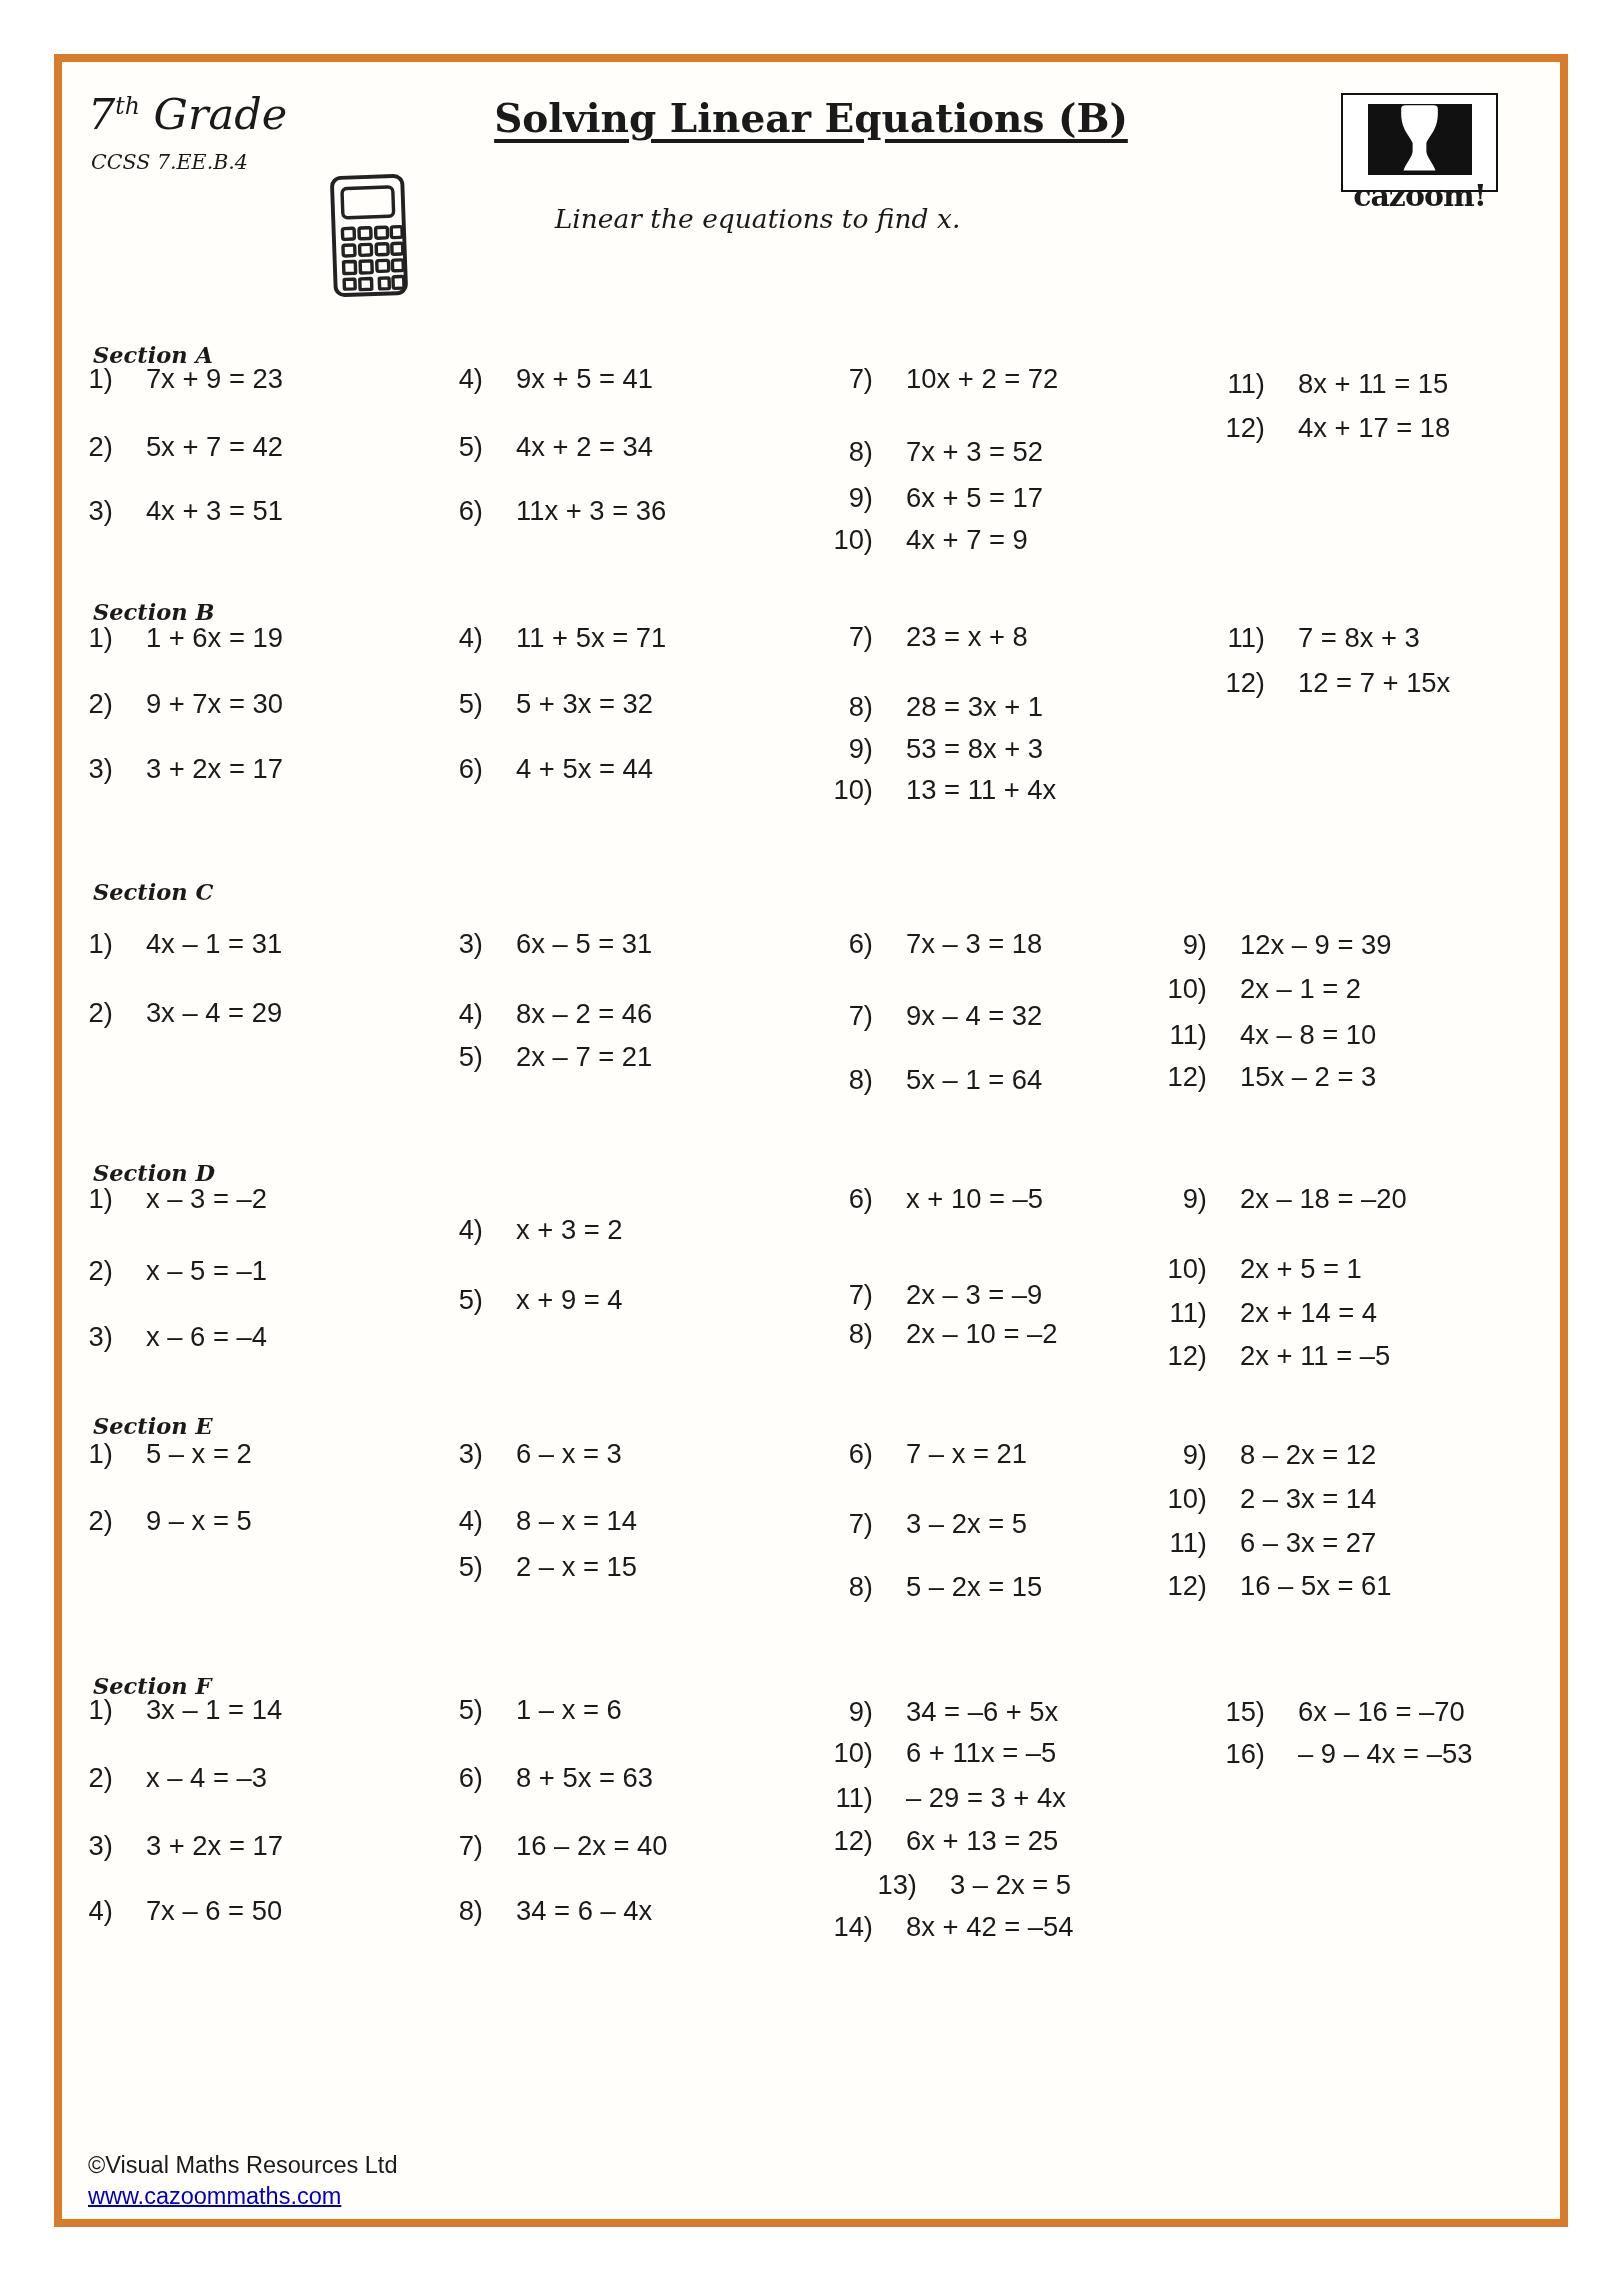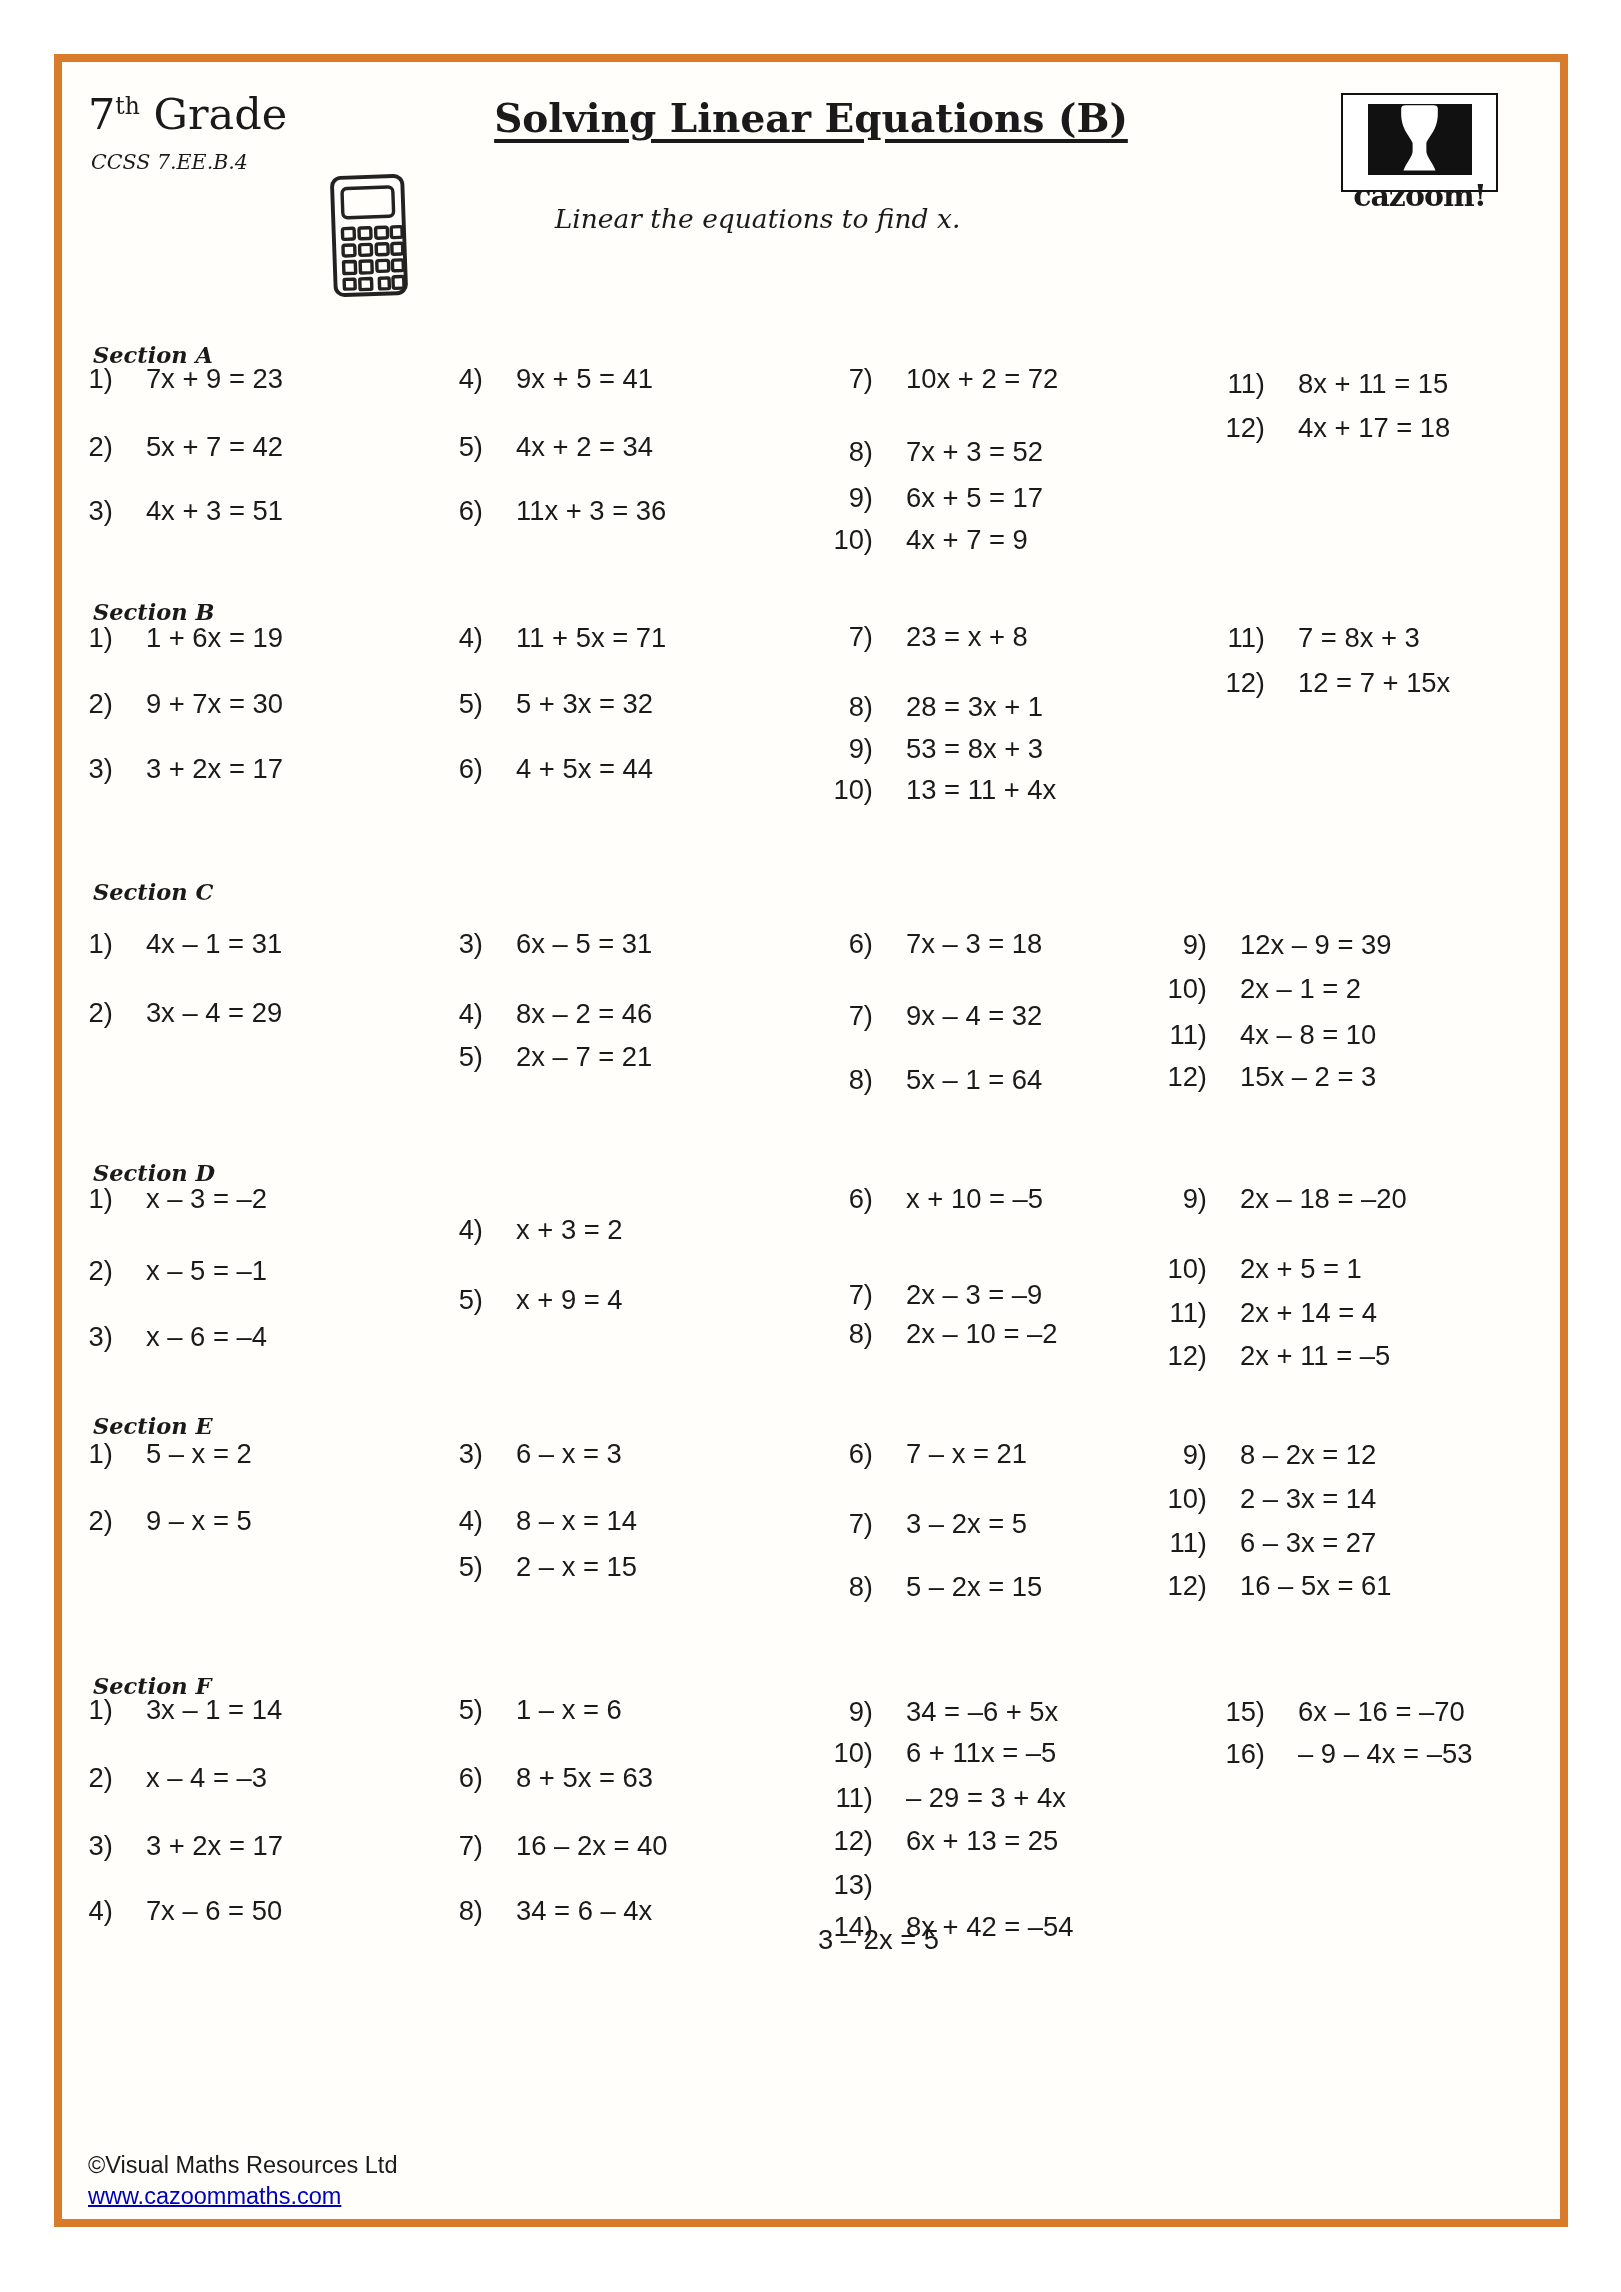--- a/index.html
+++ b/index.html
@@ -1,19 +1,19 @@
 <!DOCTYPE html>
 <html><head>
 <meta charset="utf-8">
 <style>
   html,body { margin:0; padding:0; background:#ffffff; }
   body { width:1621px; height:2293px; position:relative; font-family:"Liberation Sans", sans-serif; color:#1a1a1a; }
   .sheet { position:absolute; left:54px; top:54px; width:1514px; height:2173px; background:#fffefb; }
   .frame { position:absolute; inset:0; border:8.8px solid #D87B2B; pointer-events:none; }
-  .grade-heading { position:absolute; left:34px; top:39px; font-family:"DejaVu Serif", serif; font-size:43px; line-height:1; }
+  .grade-heading { position:absolute; left:34px; top:39px; font-family:"DejaVu Serif", serif; font-size:43px; line-height:1;font-style:italic; }
   .grade-heading sup { font-size:23.5px; }
   .ccss { position:absolute; left:37px; top:96px; font-family:"DejaVu Serif", serif; font-style:italic; font-size:20.6px; }
   .title-wrap { position:absolute; left:216px; right:216px; top:41px; text-align:center; }
   .title-text { font-family:"DejaVu Serif", serif; font-weight:bold; font-size:39px; text-decoration:underline; text-decoration-thickness:3.9px; text-underline-offset:6.9px; }
   .subtitle { position:absolute; left:216px; right:323px; top:149px; text-align:center; font-family:"DejaVu Serif", serif; font-style:italic; font-size:26.5px; }
   .calc { position:absolute; left:274px; top:118px; width:84px; height:129px; }
   .logo-box { position:absolute; left:1287px; top:39px; width:157px; height:99px; border:2px solid #111; background:#fff; display:flex; flex-direction:column; align-items:center; padding-top:8.8px; box-sizing:border-box; }
   .logo-drum { width:104px; height:82px; background:#111; display:flex; align-items:center; justify-content:center; }
   .logo-text { font-family:"DejaVu Serif", serif; font-weight:bold; font-size:30px; letter-spacing:-1px; margin-top:2.9px; }
   .section-label { position:absolute; left:39px; font-family:"DejaVu Serif", serif; font-weight:bold; font-style:italic; font-size:22.5px;margin-top:28px; }
@@ -363,21 +363,21 @@
         <span class="q-eq">6 + 11x = –5</span>
       </div>
       <div class="eq-item" style="left: 764px; top: 1728px;">
         <span class="q-num">11)</span>
         <span class="q-eq">– 29 = 3 + 4x</span>
       </div>
       <div class="eq-item" style="left: 764px; top: 1771px;">
         <span class="q-num">12)</span>
         <span class="q-eq">6x + 13 = 25</span>
       </div>
-      <div class="eq-item" style="left: 764px; top: 1815px; flex-direction: column;">
+      <div class="eq-item" style="left: 808px; top: 1815px;">
         <span class="q-num">13)</span>
         <span class="q-eq">3 – 2x = 5</span>
       </div>
       <div class="eq-item" style="left: 764px; top: 1857px;">
         <span class="q-num">14)</span>
         <span class="q-eq">8x + 42 = –54</span>
       </div>
       <div class="eq-item" style="left: 1156px; top: 1642px;">
         <span class="q-num">15)</span>
         <span class="q-eq">6x – 16 = –70</span>

